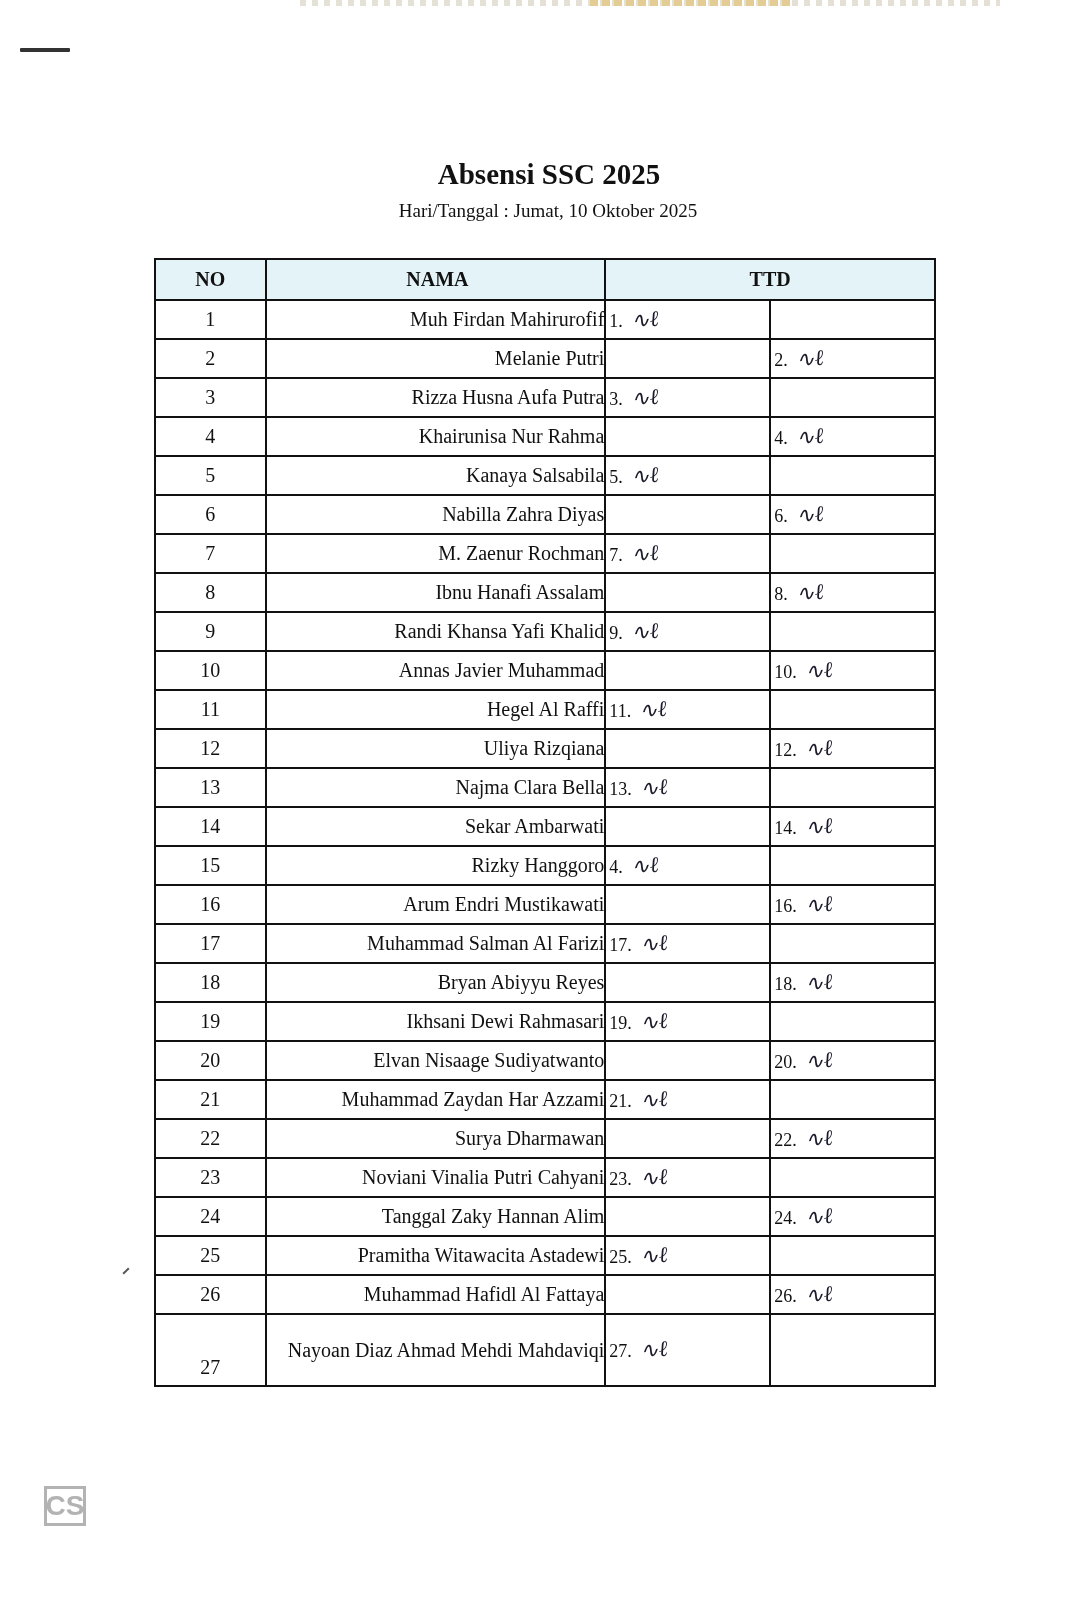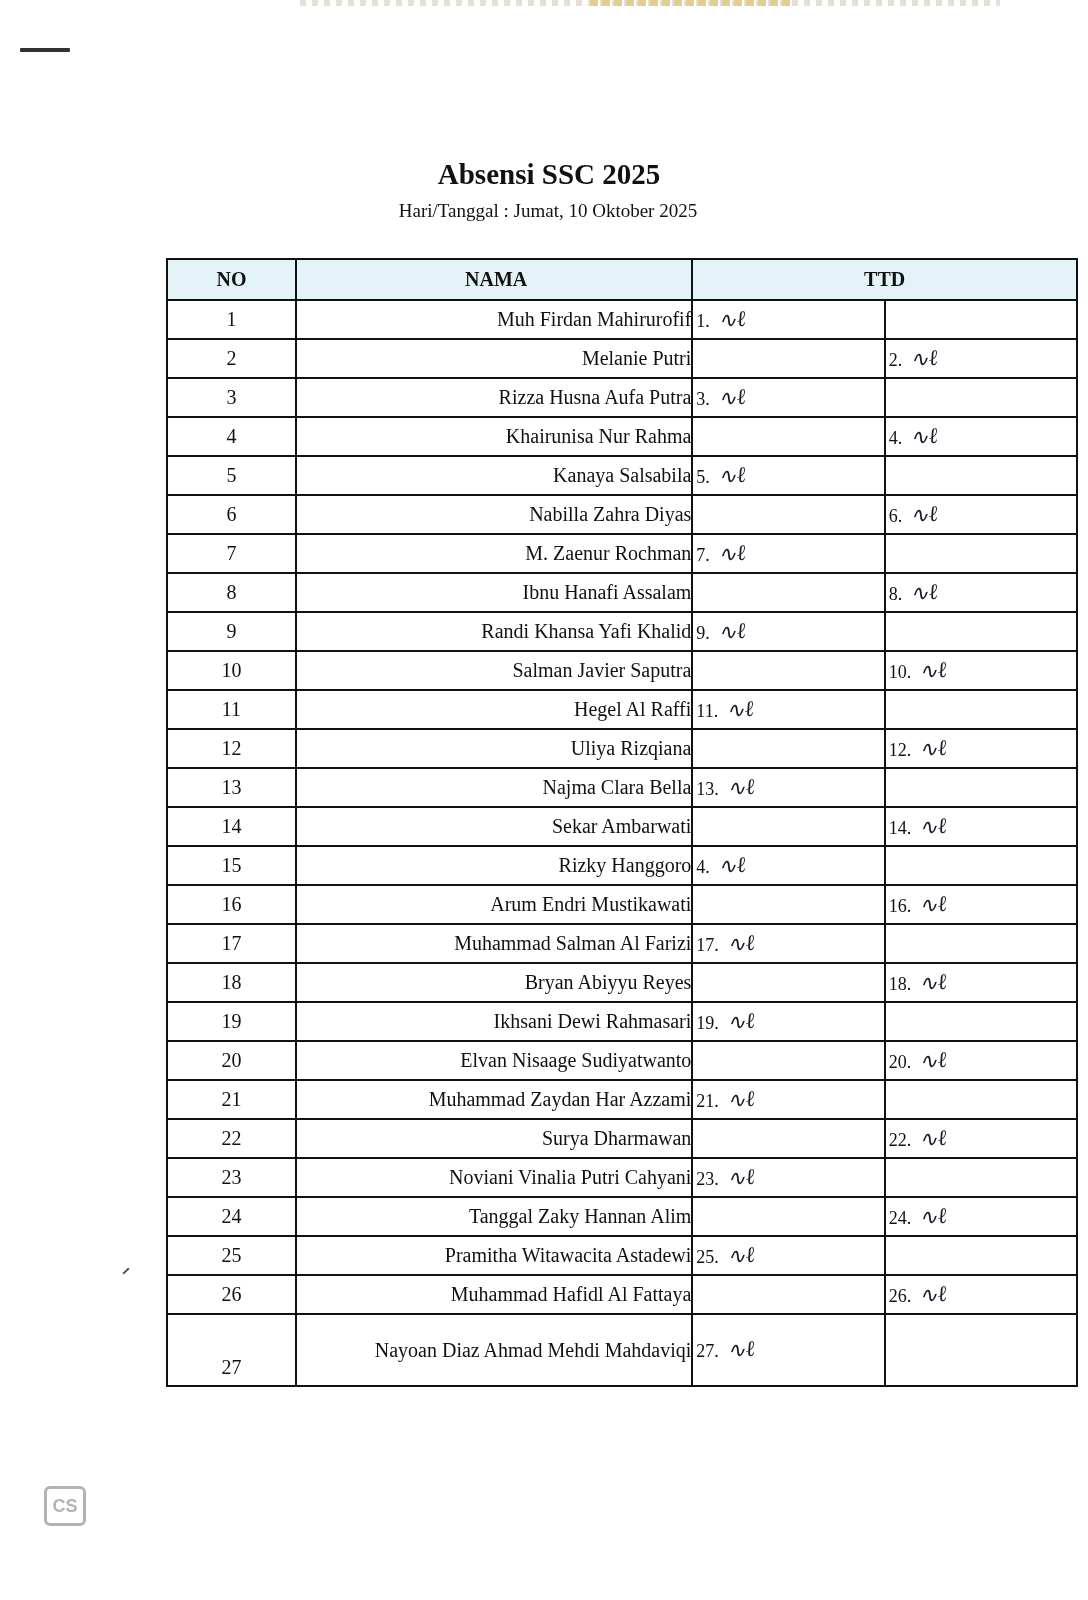--- a/index.html
+++ b/index.html
@@ -26,22 +26,22 @@
   }
   .title {
     position: absolute; top: 158px; left: 0; width: 1098px;
     text-align: center; font-size: 29px; font-weight: bold;
   }
   .subtitle {
     position: absolute; top: 200px; left: 0; width: 1096px;
     text-align: center; font-size: 19px;
   }
   table.att {
-    position: absolute; top: 258px; left: 166px;
-    width: 912px;
+    position: absolute; top: 258px; left: 154px;
+    width: 782px;
     border-collapse: collapse;
     font-size: 20px;
   }
   table.att td, table.att th {
     border: 2px solid #111;
     padding: 0;
   }
   table.att th {
     background: #e4f3f8;
     height: 39px;
@@ -62,23 +62,23 @@
     font-size: 22px; color: #1a1a2a;
     transform: rotate(-6deg);
   }
   .footer {
     position: absolute; top: 1486px; left: 44px;
     display: flex; align-items: center;
     font-family: "Liberation Sans", "DejaVu Sans", sans-serif;
     color: #b3b3b3; font-size: 35px;
   }
   .cs-logo {
-    width: 42px; height: 40px; border: 3px solid #b3b3b3; border-radius: 6px;
+    width: 42px; height: 40px; border: 3px solid #b3b3b3; border-radius: 0;
     display: flex; align-items: center; justify-content: center;
-    font-weight: bold; font-size: 18px; color: #b3b3b3; margin-right: 14px;
+    font-weight: bold; font-size: 28px; color: #b3b3b3; margin-right: 14px;
     box-sizing: border-box;
   }
   .stray-mark { position: absolute; left: 122px; top: 1270px; width: 8px; height: 2px; background: #555; transform: rotate(-45deg); }
 </style>
 </head>
 <body>
 
 <div class="top-strip">
     <div class="gold"></div>
   </div>
@@ -146,21 +146,21 @@
         <td class="col-sig"><span class="signum">8.</span><span class="sig">∿ℓ</span></td>
       </tr>
       <tr>
         <td class="col-no">9</td>
         <td class="col-name">Randi Khansa Yafi Khalid</td>
         <td class="col-sig"><span class="signum">9.</span><span class="sig">∿ℓ</span></td>
         <td class="col-sig"></td>
       </tr>
       <tr>
         <td class="col-no">10</td>
-        <td class="col-name">Salman Javier Saputra</td>
+        <td class="col-name">Annas Javier Muhammad</td>
         <td class="col-sig"></td>
         <td class="col-sig"><span class="signum">10.</span><span class="sig">∿ℓ</span></td>
       </tr>
       <tr>
         <td class="col-no">11</td>
         <td class="col-name">Hegel Al Raffi</td>
         <td class="col-sig"><span class="signum">11.</span><span class="sig">∿ℓ</span></td>
         <td class="col-sig"></td>
       </tr>
       <tr>

